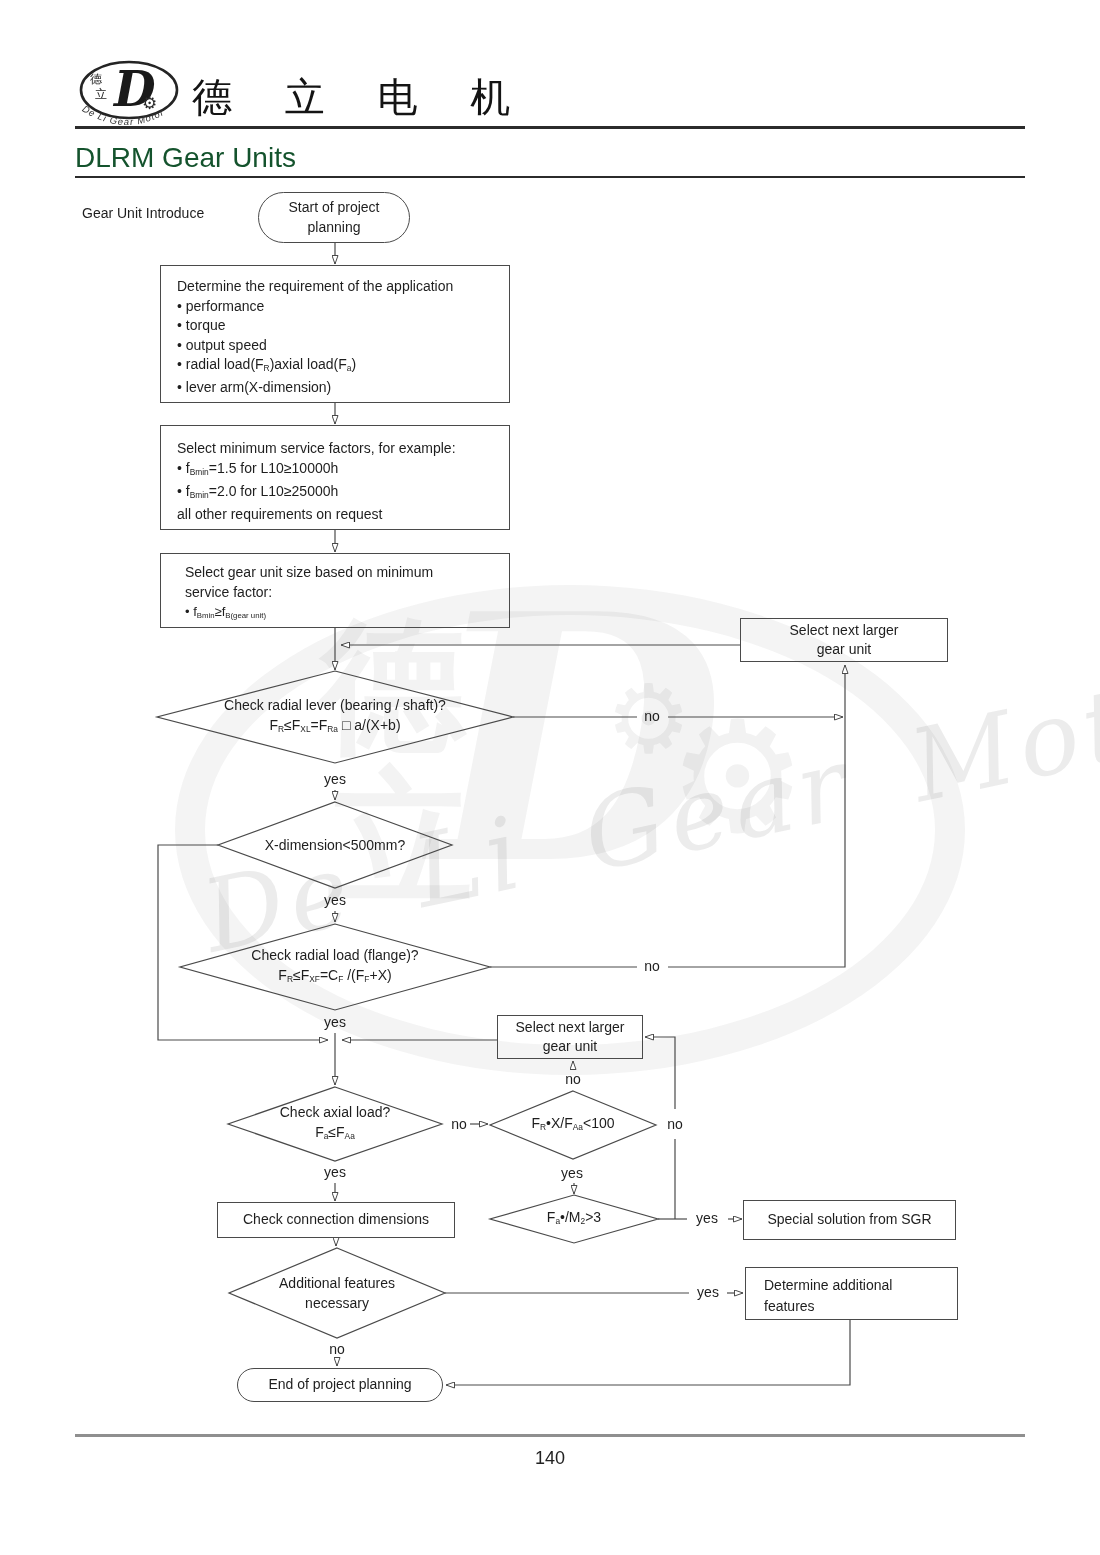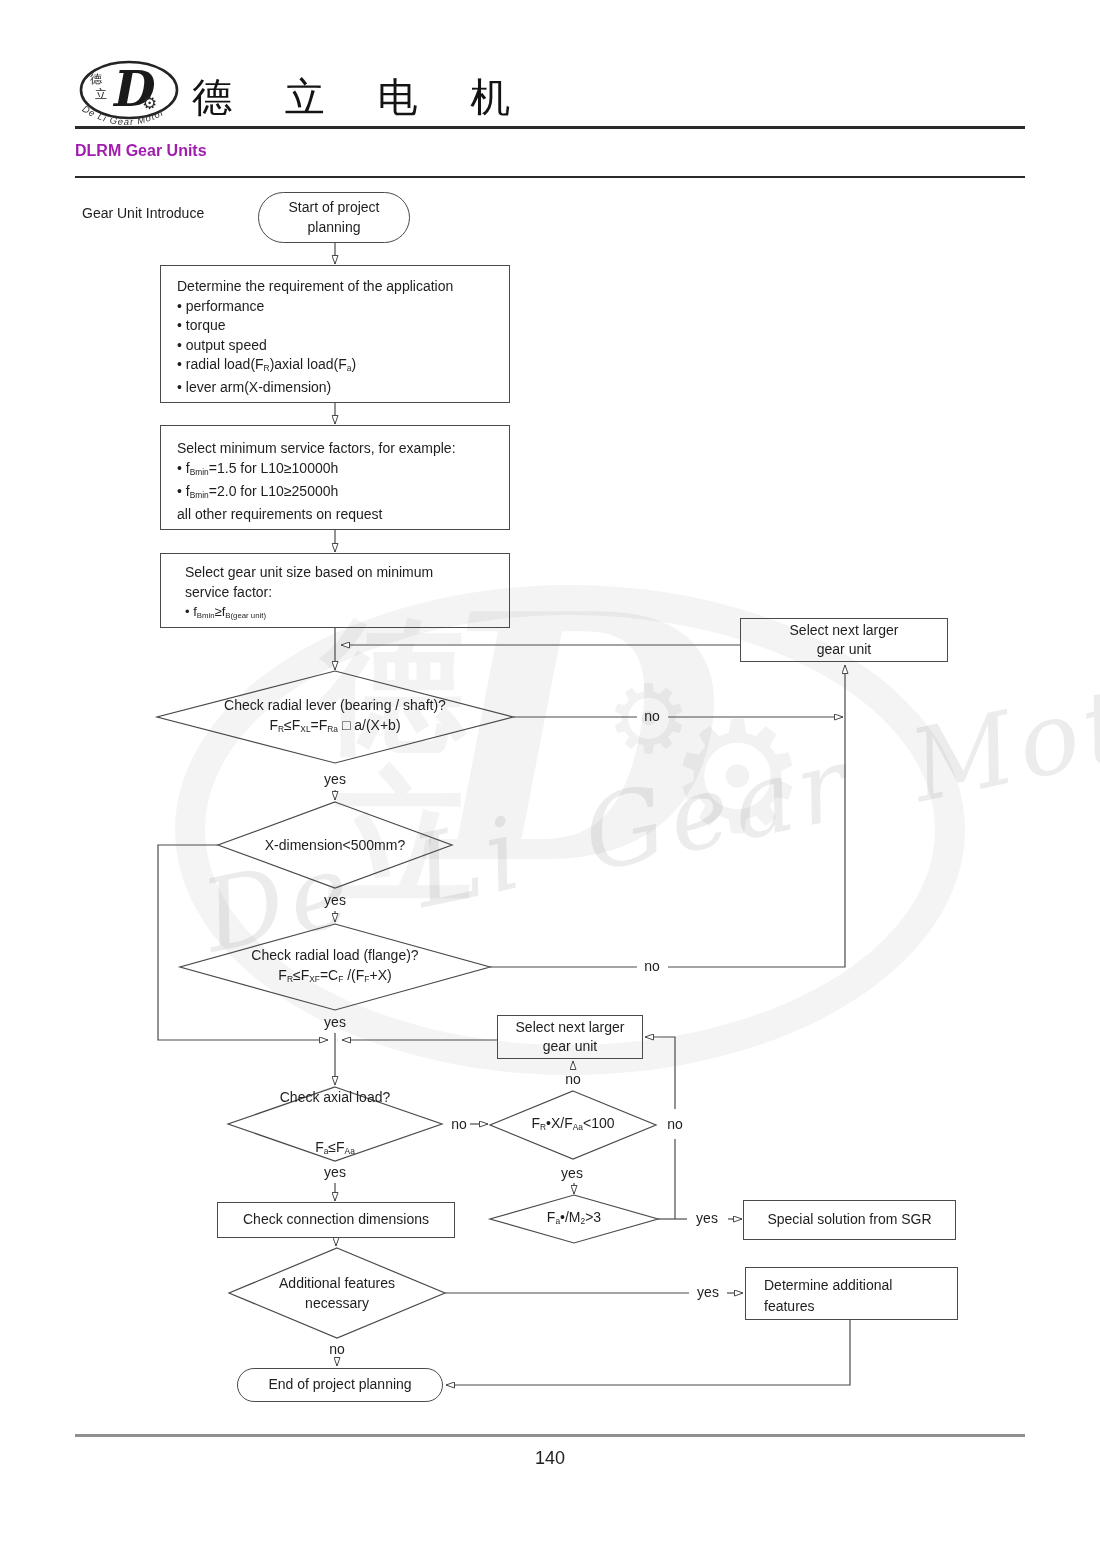--- a/index.html
+++ b/index.html
@@ -2,21 +2,21 @@
 <html><head>
 <meta charset="utf-8">
 <style>
   html,body{margin:0;padding:0;background:#e9e9e9;}
   #page{position:relative;width:1100px;height:1555px;background:#fff;margin:0 auto;
         font-family:"Liberation Sans","DejaVu Sans",sans-serif;color:#1e1e1e;overflow:hidden;}
   .abs{position:absolute;}
   
   .brand-cn{font-family:"DejaVu Serif",serif;font-weight:normal;font-size:40px;letter-spacing:20px;color:#141414;}
   .rule{position:absolute;left:75px;width:950px;background:#2b2b2b;}
-  .section-title{font-size:16px;font-weight:bold;color:#a21caf;}
+  .section-title{font-size:28px;font-weight:normal;color:#14532d;}
   
   .wm{position:absolute;pointer-events:none;}
   .wm-ellipse{left:175px;top:585px;width:730px;height:430px;border:30px solid rgba(40,40,40,0.05);border-radius:50%;}
   .wm-cn{font-family:"DejaVu Serif",serif;font-size:145px;color:rgba(40,40,40,0.055);font-weight:bold;}
   .wm-d{font-family:"DejaVu Serif",serif;font-style:italic;font-weight:bold;font-size:340px;line-height:300px;color:rgba(40,40,40,0.055);}
   .wm-gear{color:rgba(40,40,40,0.06);line-height:1;}
   .wm-script{font-family:"DejaVu Serif",serif;font-style:italic;font-size:100px;white-space:nowrap;
              letter-spacing:6px;word-spacing:26px;color:rgba(40,40,40,0.085);transform:rotate(-12deg);transform-origin:0 50%;}
   
   .node{position:absolute;border:1.4px solid #4a4a4a;background:transparent;box-sizing:border-box;z-index:3;}
@@ -156,21 +156,21 @@
   <div class="dtext" style="left:180px;top:924px;width:310px;height:86px;">
     <div>Check radial load (flange)?</div>
     <div><span>F</span><span class="sub">R</span><span>≤F</span><span class="sub">XF</span><span>=C</span><span class="sub">F</span><span> /(F</span><span class="sub">F</span><span>+X)</span></div>
   </div>
 
   <div class="node ctr txt" style="left:497px;top:1015px;width:146px;height:44px;line-height:19px;">
     <div>Select next larger</div>
     <div>gear unit</div>
   </div>
 
-  <div class="dtext" style="left:228px;top:1087px;width:214px;height:74px;justify-content:space-between;">
+  <div class="dtext" style="left:228px;top:1087px;width:214px;height:74px;">
     <div>Check axial load?</div>
     <div><span>F</span><span class="sub">a</span><span>≤F</span><span class="sub">Aa</span></div>
   </div>
 
   <div class="dtext" style="left:490px;top:1091px;width:166px;height:68px;">
     <div><span>F</span><span class="sub">R</span><span>•X/F</span><span class="sub">Aa</span><span>&lt;100</span></div>
   </div>
 
   <div class="node ctr txt" style="left:217px;top:1202px;width:238px;height:36px;">
     <div>Check connection dimensions</div>

